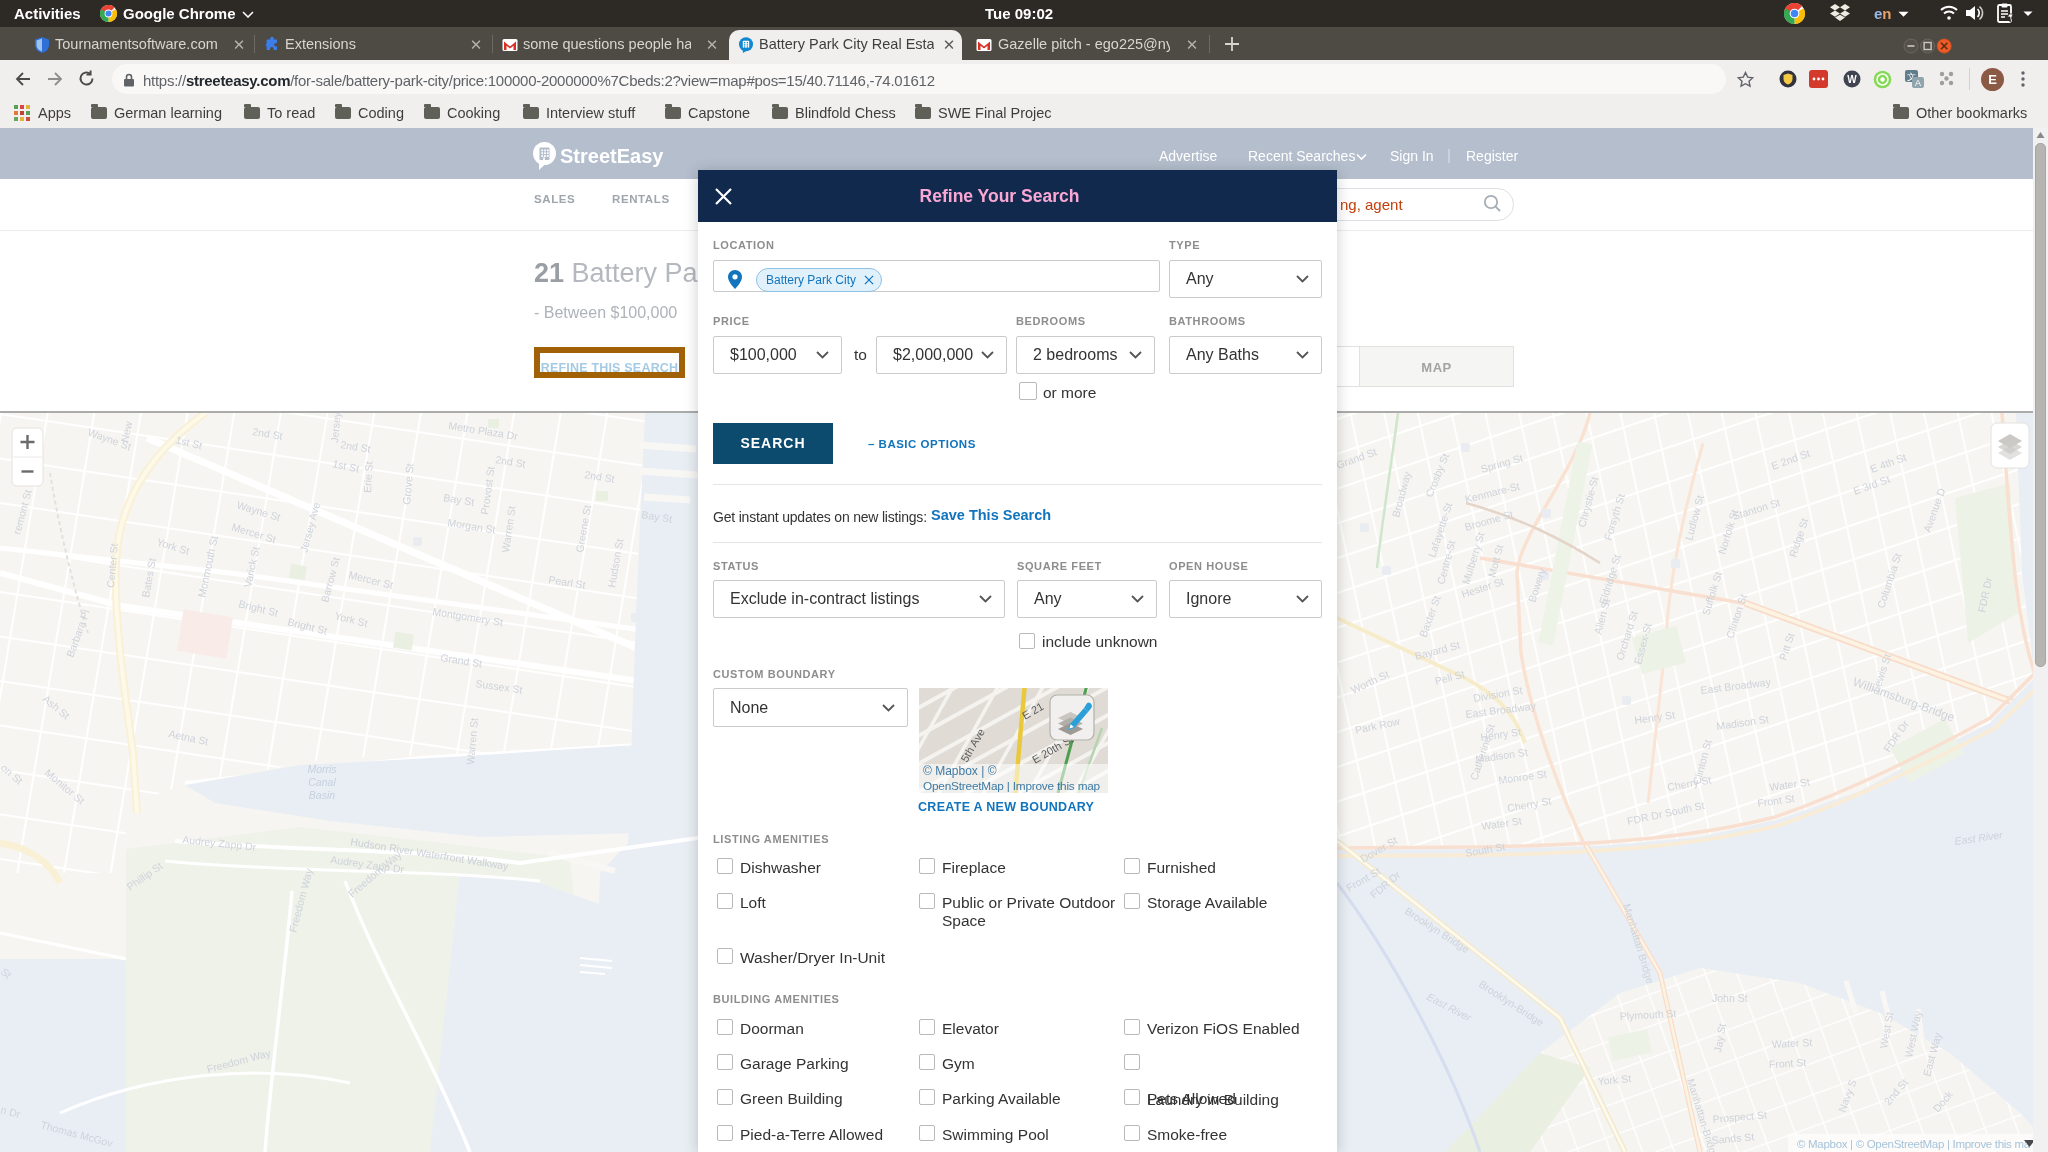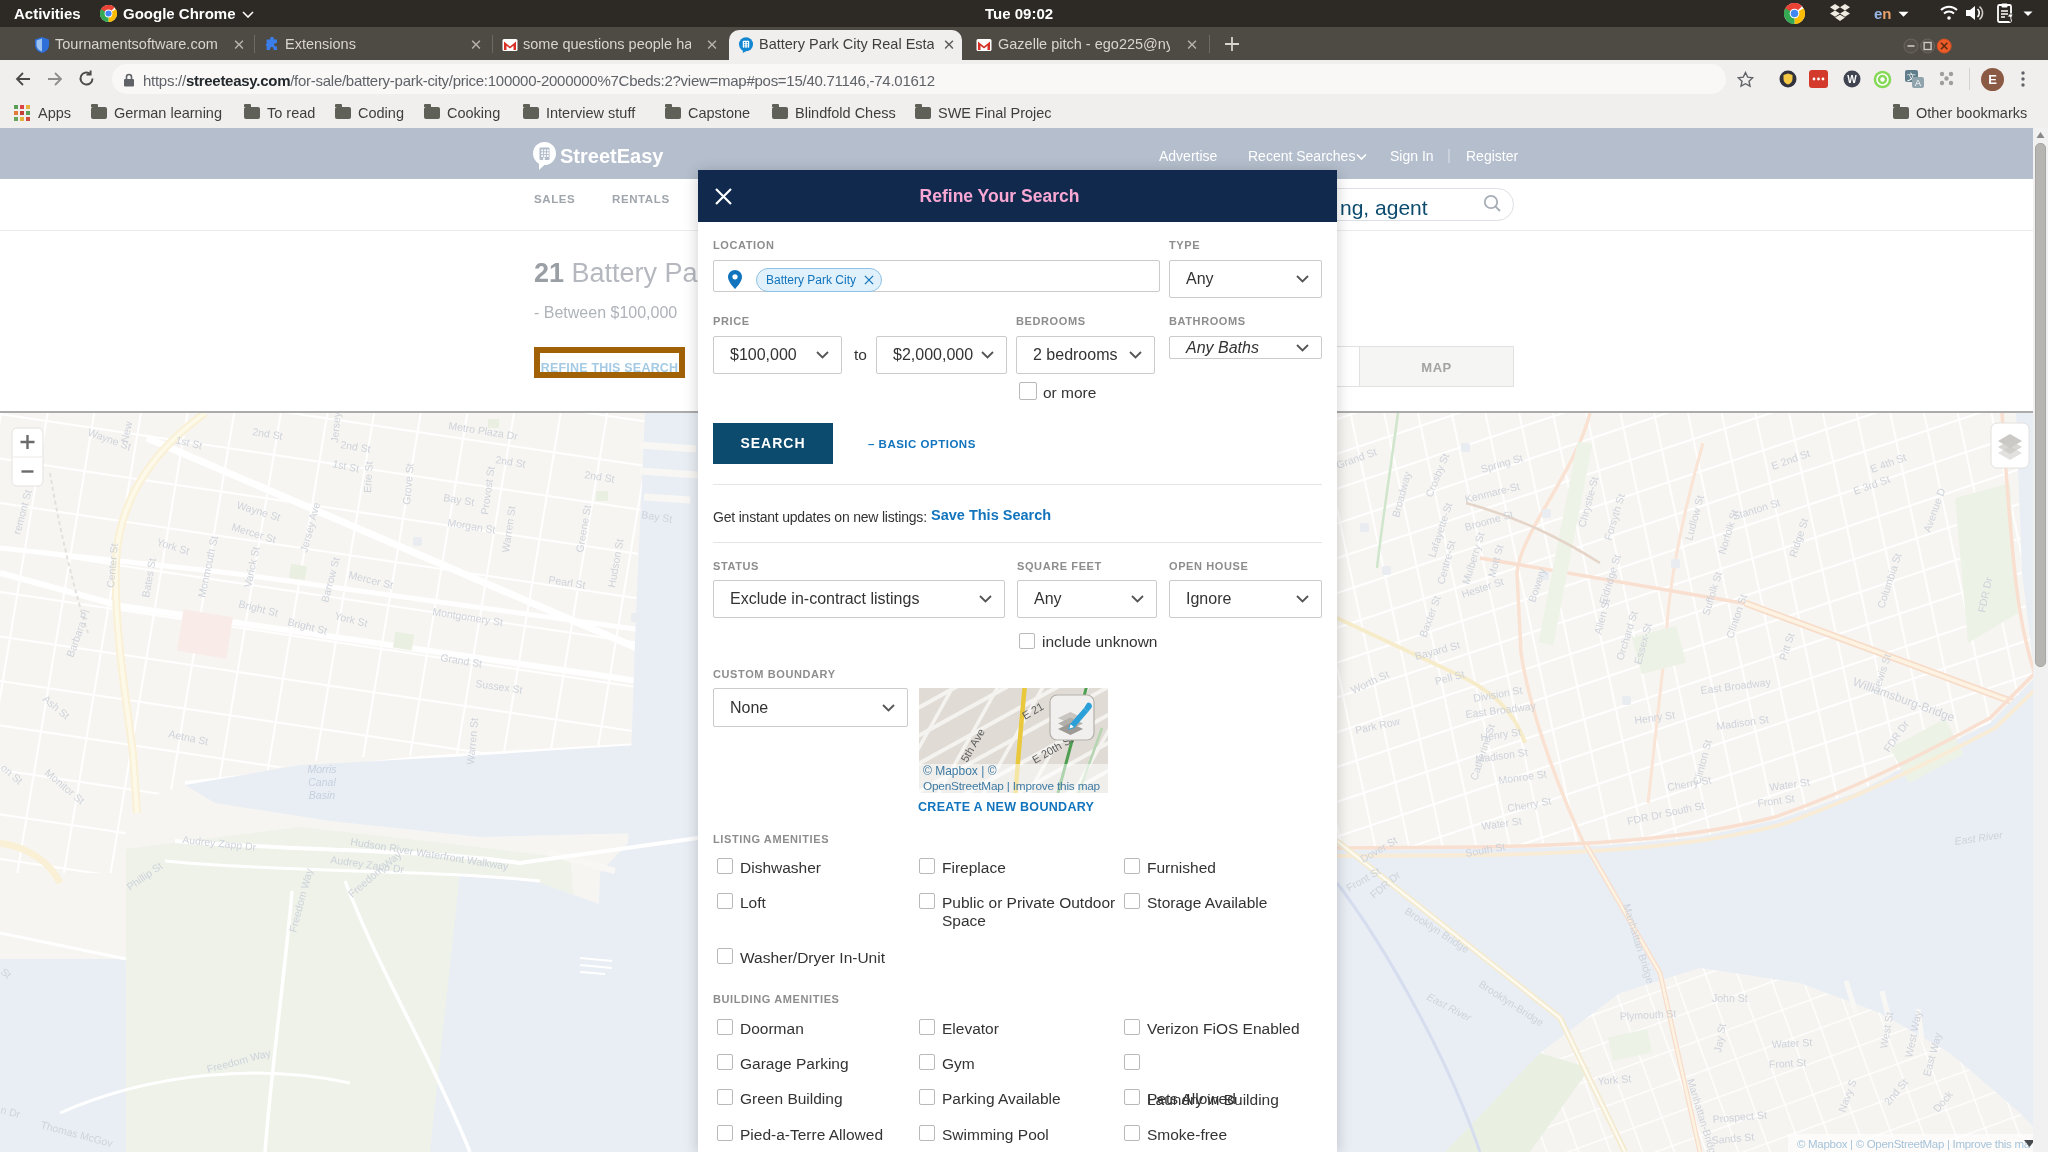--- a/index.html
+++ b/index.html
@@ -304,21 +304,21 @@
       </svg>
   <div class="abs" style="left:1390px;top:20px;font-size:14px;color:#fff;">Sign In</div>
   <div class="abs" style="left:1447px;top:18px;font-size:15px;color:#d7dde5;">|</div>
   <div class="abs" style="left:1466px;top:20px;font-size:14px;color:#fff;">Register</div>
 </div>
 
 <div id="senav">
   <div class="abs" style="left:534px;top:14px;font-size:11.5px;font-weight:bold;letter-spacing:0.6px;color:#9fa5ac;">SALES</div>
   <div class="abs" style="left:612px;top:14px;font-size:11.5px;font-weight:bold;letter-spacing:0.6px;color:#9fa5ac;">RENTALS</div>
   <div class="abs" style="left:1180px;top:9px;width:334px;height:33px;border:1px solid #dcdfe3;border-radius:17px;background:#fff;"></div>
-  <div class="abs" style="left:1340px;top:17px;font-size:21px;color:#0c4a6e;">ng, agent</div>
+  <div class="abs" style="left:1340px;top:17px;font-size:15px;color:#c2410c;">ng, agent</div>
   <svg class="abs" style="left:1483px;top:15px;" width="19" height="19" viewBox="0 0 19 19">
         <circle cx="8" cy="8" r="6.2" fill="none" stroke="#a6adb5" stroke-width="1.8"></circle>
         <path d="M12.6 12.6 L17 17" stroke="#a6adb5" stroke-width="1.8"></path>
       </svg>
 </div>
 
 <div id="secontent">
   <div class="abs" style="left:534px;top:26px;font-size:27px;color:#b5b9bf;"><span style="font-weight:bold;color:#9a9fa6;">21</span> Battery Pa</div>
   <div class="abs" style="left:534px;top:72px;font-size:16px;color:#aeb3ba;">- Between $100,000</div>
   <div class="abs" style="left:534px;top:115px;width:151px;height:31px;border:6px solid #a16207;background:#fff;text-align:center;line-height:31px;font-size:12.5px;font-weight:bold;letter-spacing:0.2px;color:#a5cae4;">REFINE THIS SEARCH</div>
@@ -685,21 +685,21 @@
         <svg class="chev" width="13" height="8" viewBox="0 0 13 8">
           <path d="M1 1 L6.5 6.5 L12 1" fill="none" stroke="#555" stroke-width="1.8"></path>
         </svg>
       </div>
   <div class="sel" style="left:318px;top:166px;width:139px;height:38px;">
         <div class="txt">2 bedrooms</div>
         <svg class="chev" width="13" height="8" viewBox="0 0 13 8">
           <path d="M1 1 L6.5 6.5 L12 1" fill="none" stroke="#555" stroke-width="1.8"></path>
         </svg>
       </div>
-  <div class="sel" style="left:471px;top:166px;width:153px;height:23px;font-style:italic;">
+  <div class="sel" style="left:471px;top:166px;width:153px;height:38px;">
         <div class="txt">Any Baths</div>
         <svg class="chev" width="13" height="8" viewBox="0 0 13 8">
           <path d="M1 1 L6.5 6.5 L12 1" fill="none" stroke="#555" stroke-width="1.8"></path>
         </svg>
       </div>
   <div class="cb" style="left:321px;top:212px;width:18px;height:18px;"></div>
   <div class="cblabel" style="left:345px;top:214px;">or more</div>
 
   <div class="abs" style="left:15px;top:253px;width:120px;height:41px;background:#0c4a6e;color:#fff;text-align:center;line-height:41px;font-size:14px;font-weight:bold;letter-spacing:1px;">SEARCH</div>
   <div class="abs" style="left:170px;top:268px;font-size:11.5px;font-weight:bold;color:#1174bd;letter-spacing:0.5px;">– BASIC OPTIONS</div>

